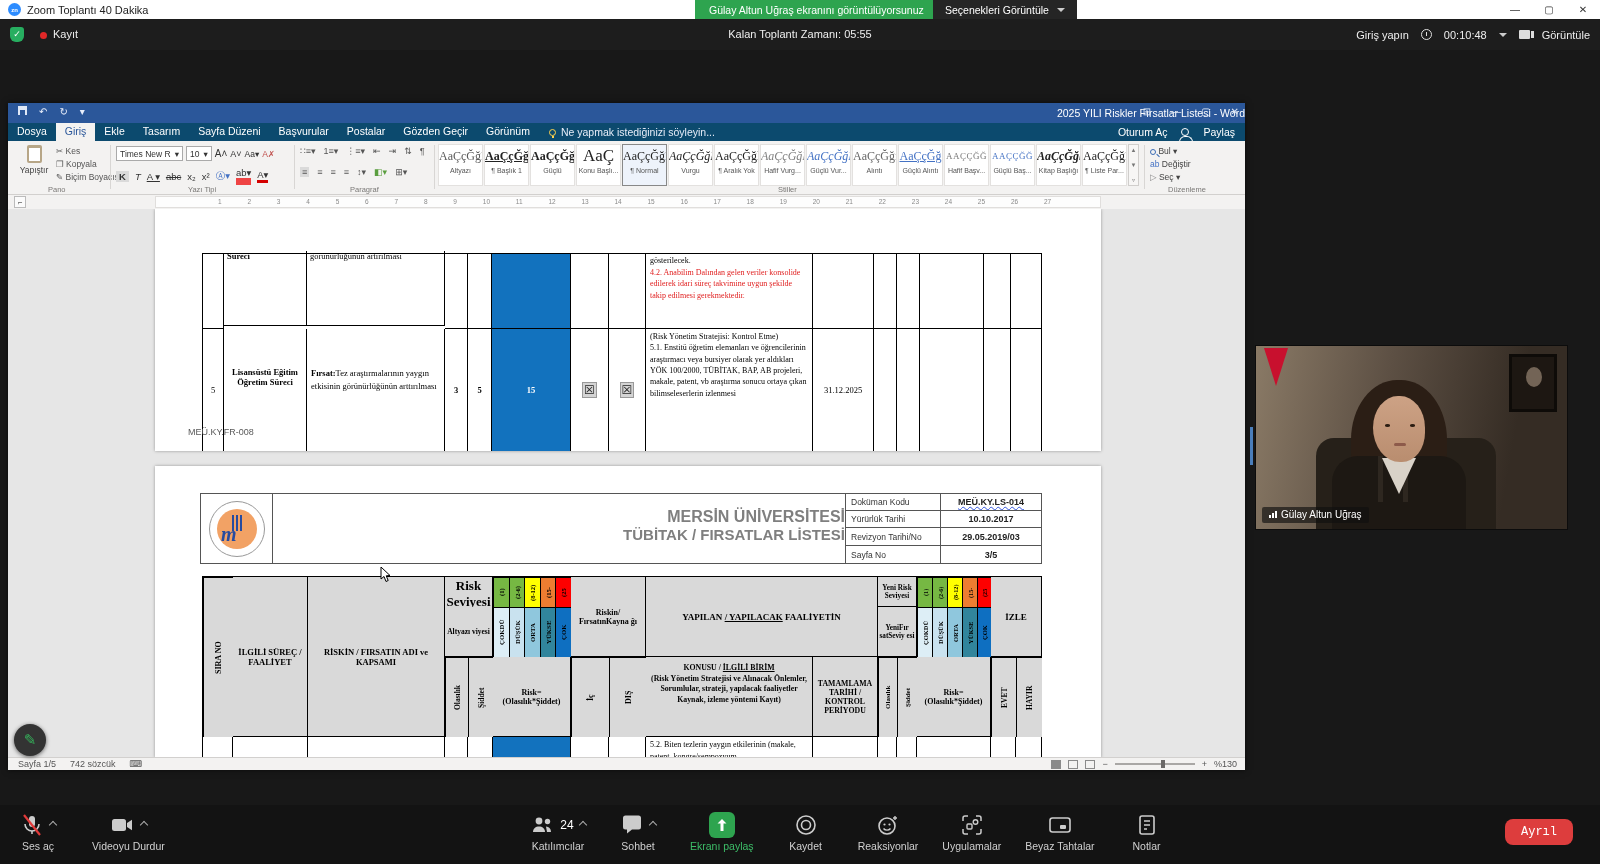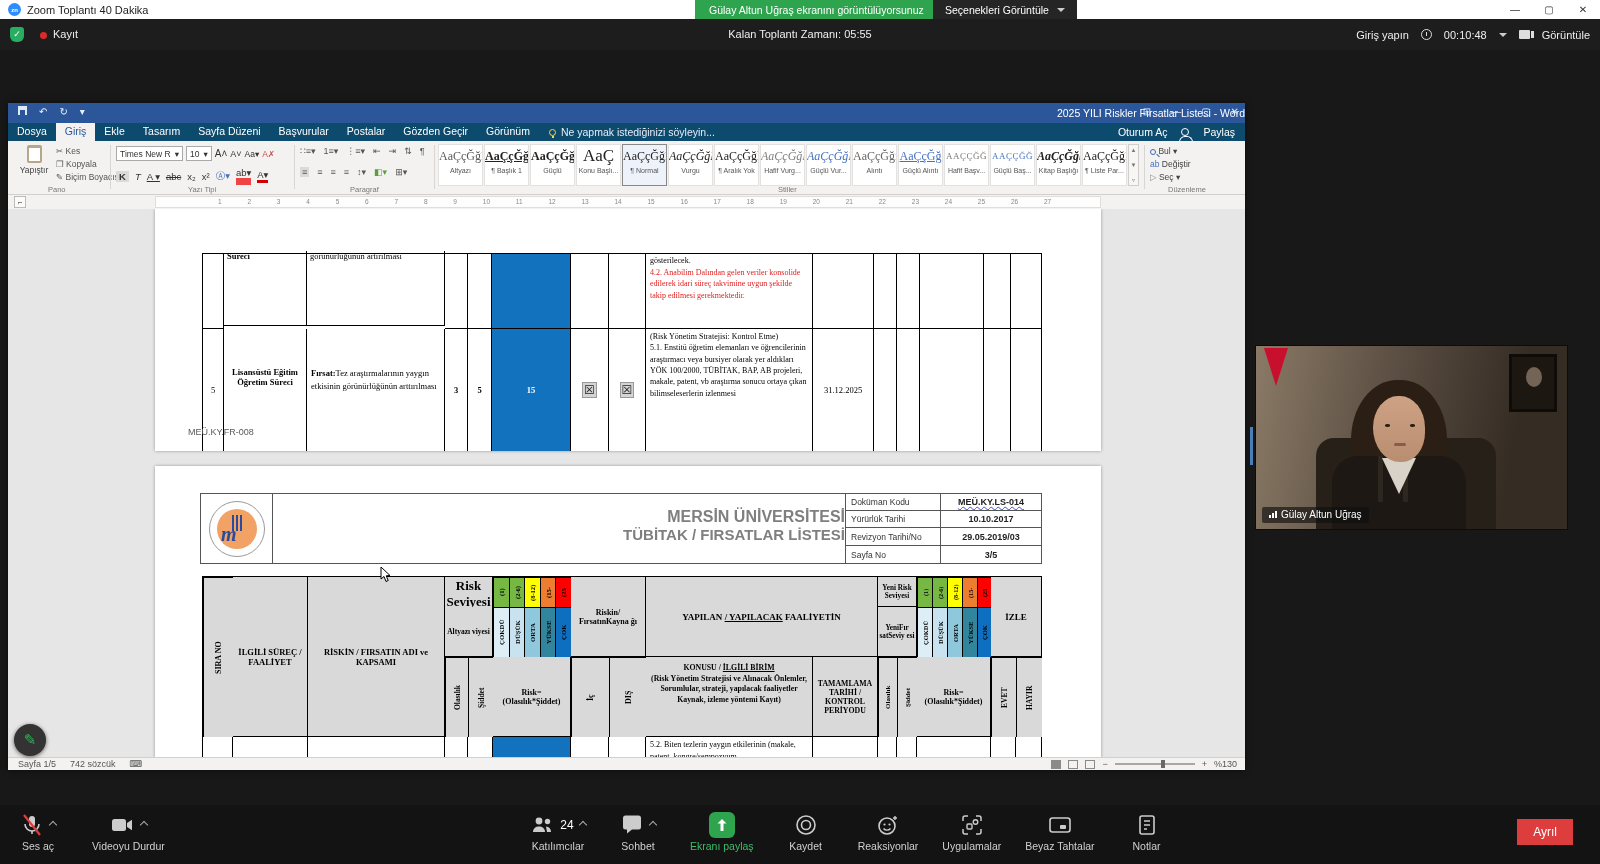--- a/index.html
+++ b/index.html
@@ -141,21 +141,21 @@
   .toolbar { position:absolute; left:0; top:805px; width:1600px; height:59px; background:#131313; }
   .tb-left { position:absolute; left:10px; top:6px; display:flex; gap:26px; }
   .tb-center { position:absolute; left:530px; top:6px; display:flex; gap:24px; }
   .tb-item { display:flex; flex-direction:column; align-items:center; min-width:56px; position:relative; }
   .tb-icon { height:28px; display:flex; align-items:center; justify-content:center; gap:4px; }
   .tb-label { font-size:10.5px; color:#d0d0d0; margin-top:1px; white-space:nowrap; }
   .tb-label.green { color:#3dbd68; }
   .chev { width:6px; height:6px; border-left:1.6px solid #aaa; border-top:1.6px solid #aaa; transform:rotate(45deg); margin-left:2px; }
   .count { color:#fff; font-size:12px; }
   .share-box { width:26px; height:26px; background:#2ea44f; border-radius:6px; display:flex; align-items:center; justify-content:center; }
-  .leave-btn { position:absolute; right:27px; top:14px; background:#dd3d3d; color:#fff; font-size:12px; padding:6px 16px; border-radius:0; border:none; }
+  .leave-btn { position:absolute; right:27px; top:14px; background:#dd3d3d; color:#fff; font-size:12px; padding:6px 16px; border-radius:8px; border:none;font-family:Liberation Mono, monospace; }
 </style>
 </head>
 <body>
 
 <div class="screen">
 
   <div class="top-bar">
     <div class="zoom-badge">zn</div>
     <div class="app-title">Zoom Toplantı 40 Dakika</div>
     <div class="view-banner">Gülay Altun Uğraş ekranını görüntülüyorsunuz</div>

